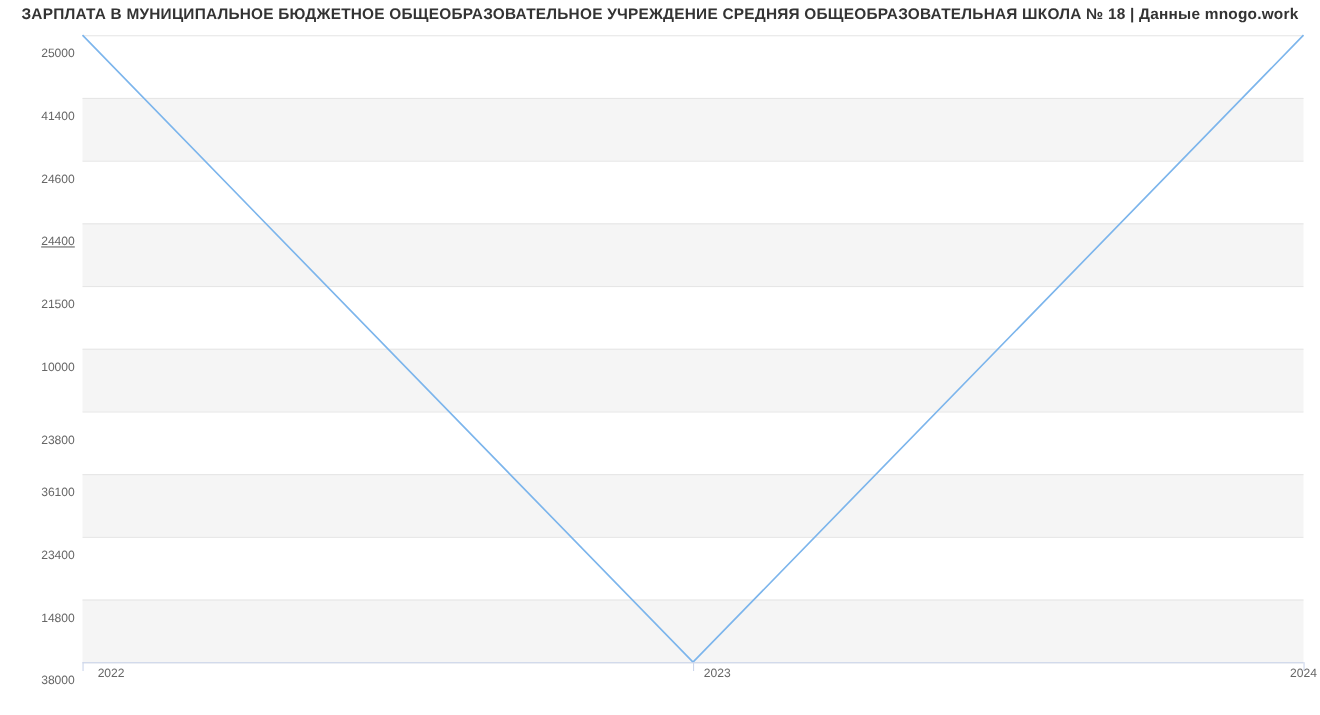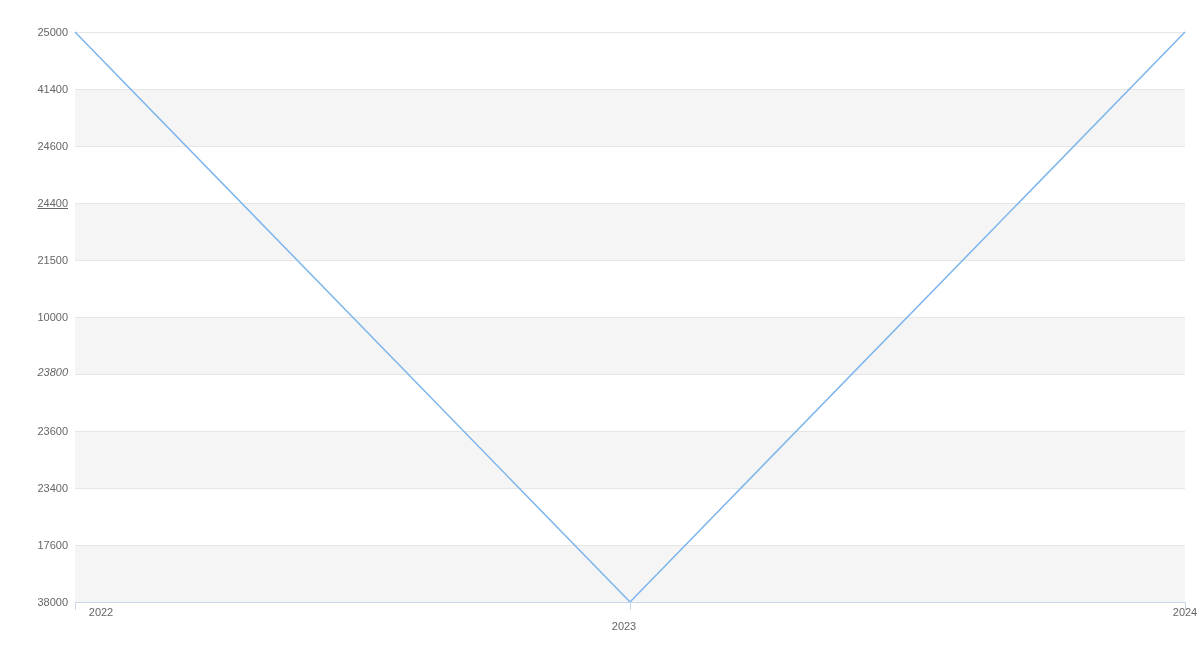--- a/index.html
+++ b/index.html
@@ -52,20 +52,21 @@
     background: #ccd6eb;
   }
   .y-tick-label {
     position: absolute;
     right: 1132px; 
     transform: translateY(-50%);
     font-size: 11px;
     color: #666666;
     text-align: right;
     width: 60px;
+    margin-top: 17px;
   }
   .x-tick-label {
     position: absolute;
     top: 606px;
     font-size: 11px;
     color: #666666;
     transform: translateX(-50%);
   }
   svg.line-layer {
     position: absolute;
@@ -73,20 +74,21 @@
     top: 0;
     width: 100%;
     height: 100%;
     overflow: visible;
   }
 </style>
 </head>
 <body>
 
 <div class="chart">
+  <div class="title">ЗАРПЛАТА В МУНИЦИПАЛЬНОЕ БЮДЖЕТНОЕ ОБЩЕОБРАЗОВАТЕЛЬНОЕ УЧРЕЖДЕНИЕ СРЕДНЯЯ ОБЩЕОБРАЗОВАТЕЛЬНАЯ ШКОЛА № 18 | Данные mnogo.work</div>
 
   <div class="plot" id="plot">
     <div class="grid-band" style="top: 513px; height: 57px;"></div>
       <div class="grid-line" style="top: 570px;"></div>
       <div class="grid-line" style="top: 513px;"></div>
       <div class="grid-band" style="top: 399px; height: 57px;"></div>
       <div class="grid-line" style="top: 456px;"></div>
       <div class="grid-line" style="top: 399px;"></div>
       <div class="grid-band" style="top: 285px; height: 57px;"></div>
       <div class="grid-line" style="top: 342px;"></div>
@@ -100,26 +102,26 @@
       <div class="grid-line" style="top: 0px;"></div>
       <svg class="line-layer" id="svg">
         <path d="M0 0 L555 570 L1110 0" fill="none" stroke="#7cb5ec" stroke-width="1.5" stroke-linejoin="round"></path>
       </svg>
   <div class="axis-line" style="left: 0px; top: 570px; width: 1110px; height: 1px;"></div>
       <div class="axis-line" style="left: 0px; top: 570px; width: 1px; height: 8px;"></div>
       <div class="axis-line" style="left: 555px; top: 570px; width: 1px; height: 8px;"></div>
       <div class="axis-line" style="left: 1110px; top: 570px; width: 1px; height: 8px;"></div>
     </div>
 <div class="y-tick-label" style="top: 602px;">38000</div>
-    <div class="y-tick-label" style="top: 545px;">17600</div>
+    <div class="y-tick-label" style="top: 545px;">14800</div>
     <div class="y-tick-label" style="top: 488px;">23400</div>
-    <div class="y-tick-label" style="top: 431px;">23600</div>
-    <div class="y-tick-label" style="top: 372px; font-style: italic;">23800</div>
+    <div class="y-tick-label" style="top: 431px;">36100</div>
+    <div class="y-tick-label" style="top: 384px;">23800</div>
     <div class="y-tick-label" style="top: 317px;">10000</div>
     <div class="y-tick-label" style="top: 260px;">21500</div>
     <div class="y-tick-label" style="top: 203px; text-decoration: underline;">24400</div>
     <div class="y-tick-label" style="top: 146px;">24600</div>
     <div class="y-tick-label" style="top: 89px;">41400</div>
     <div class="y-tick-label" style="top: 32px;">25000</div>
     <div class="x-tick-label" style="left: 75px; margin-left: 26px;">2022</div>
-    <div class="x-tick-label" style="left: 624px; margin-top: 14px;">2023</div>
+    <div class="x-tick-label" style="left: 652px;">2023</div>
     <div class="x-tick-label" style="left: 1185px; text-align: center;">2024</div>
   </div>
 
 </body></html>

